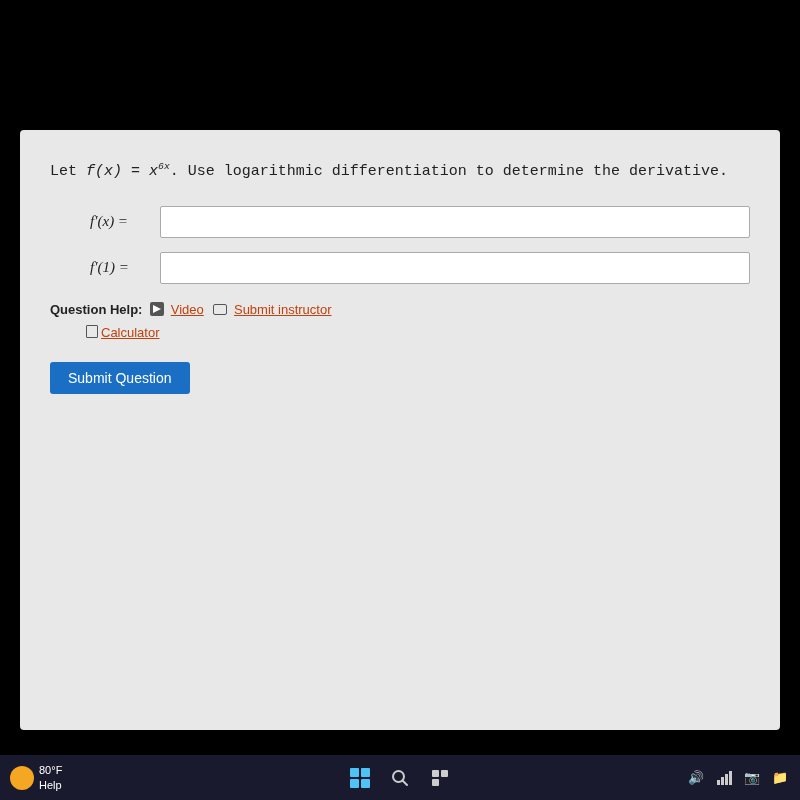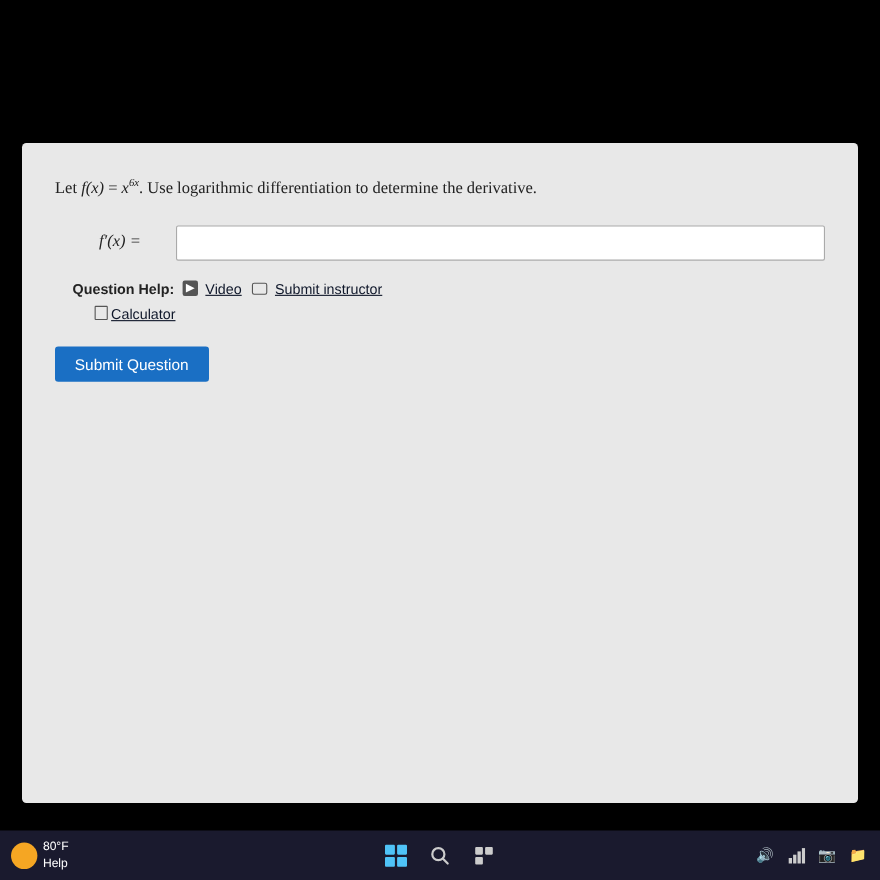--- a/index.html
+++ b/index.html
@@ -22,21 +22,21 @@
       bottom: 70px;
       background: #e8e8e8;
       border-radius: 4px;
       padding: 30px 30px 30px 30px;
     }
 
     .question-text {
       font-size: 15px;
       color: #222;
       margin-bottom: 22px;
-      font-family: Liberation Serif, serif;
+      font-family: Liberation Mono, monospace;
       line-height: 1.5;
     }
 
     .math-inline {
       font-style: italic;
     }
 
     .field-row {
       display: flex;
       align-items: center;
@@ -68,25 +68,24 @@
       margin-top: 10px;
       font-size: 13px;
       color: #222;
       font-family: Arial, sans-serif;
       line-height: 1.8;
     }
 
     .help-label {
       font-weight: bold;
       margin-right: 4px;
-      margin-left: 16px;
     }
 
     .help-link {
-      color: #0f172a;
+      color: #c2410c;
       text-decoration: underline;
       cursor: pointer;
       margin-right: 6px;
     }
 
     .help-icon-video {
       display: inline-block;
       width: 14px;
       height: 14px;
       background: #555;
@@ -234,20 +233,26 @@
 
   
   <div class="field-row">
     <span class="field-label">
       <em>f</em>′(<em>x</em>) =
     </span>
     <input class="field-input" type="text" style="">
   </div>
 
   
+  <div class="field-row">
+    <span class="field-label">
+      <em>f</em>′(1) =
+    </span>
+    <input class="field-input" type="text" style="">
+  </div>
 
   
   <div class="help-section">
     <span class="help-label">Question Help:</span>
     
     <span class="help-icon-video"></span>
     <span class="help-link">Video</span>
     
     <span style="display:inline-block;width:14px;height:11px;border:1.5px solid #555;border-radius:2px;margin-right:3px;vertical-align:middle;position:relative;top:-1px;"></span>
     <span class="help-link">Submit instructor</span>

